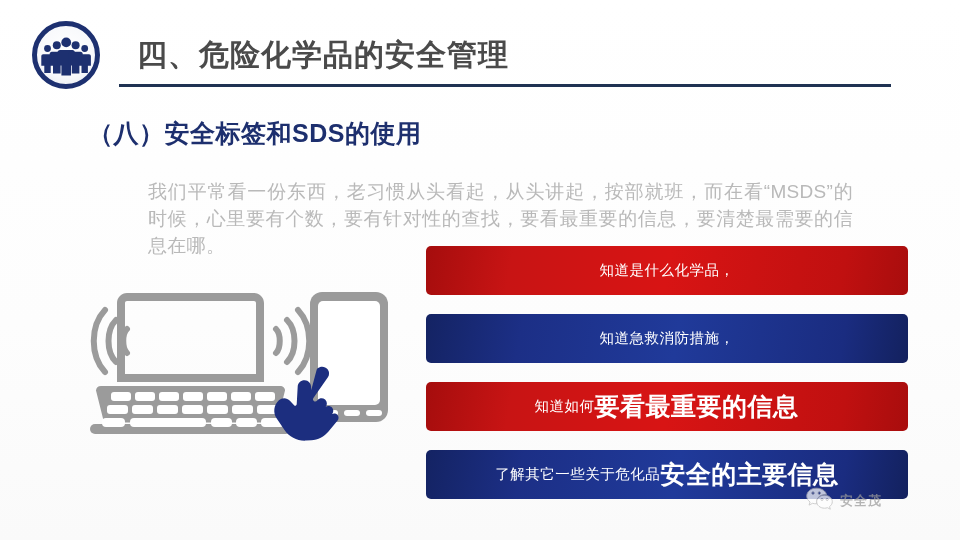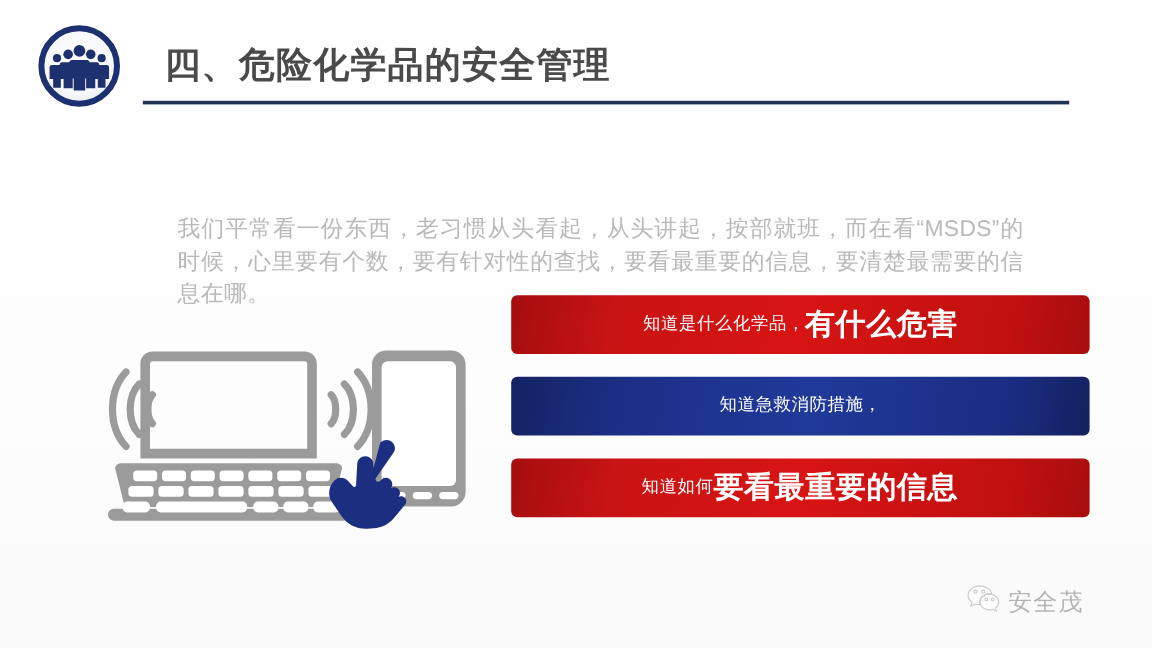--- a/index.html
+++ b/index.html
@@ -150,25 +150,26 @@
   #watermark {
     position: absolute;
     left: 806px;
     top: 487px;
     display: flex;
     align-items: center;
     gap: 7px;
     opacity: 0.72;
   }
   #watermark-text {
-    font-size: 20px;
+    font-size: 13px;
     color: #9a9a9a;
     letter-spacing: 1px;
     white-space: nowrap;
     font-family: "DejaVu Sans", sans-serif;
+    font-weight: bold;
   }
 </style>
 </head>
 <body>
 
 <div id="slide">
 
   <div id="header">
 
     <div id="header-badge">
@@ -199,20 +200,21 @@
           <path d="M50.4 35.2h8.6c1.1 0 1.9.9 1.9 2v9.6h-3.0v7.3h-6.4v-7.3h-3.0v-9.6c0-1.1.8-2 1.9-2z"></path>
         </g>
       </svg>
     </div>
 
     <div id="header-title">四、危险化学品的安全管理</div>
 
     <div id="header-rule"></div>
   </div>
 
+  <div id="section-heading">（八）安全标签和SDS的使用</div>
 
   <div id="intro-paragraph">我们平常看一份东西，老习惯从头看起，从头讲起，按部就班，而在看“MSDS”的时候，心里要有个数，要有针对性的查找，要看最重要的信息，要清楚最需要的信息在哪。</div>
 
   <div id="illustration">
     <svg width="330" height="196" viewBox="0 0 330 196" xmlns="http://www.w3.org/2000/svg">
 
       <g fill="none" stroke="#9b9b9b" stroke-linecap="round">
         <path d="M35 38 C20 54 20 84 35 100" stroke-width="6"></path>
         <path d="M46 48 C36 58 36 80 46 90" stroke-width="6"></path>
         <path d="M57 57 C52 62 52 76 57 81" stroke-width="6"></path>
@@ -277,32 +279,35 @@
                  c.9 1.0 2.5.4 2.6-1.0l1.0-17.8c.2-3.7 3.4-6.5 7.1-6.3 3.5.2 6.2 3.0 6.3 6.4
                  l.1 3.6 5.4-20.2c.2-.7.5-1.3.9-1.8z"></path>
       </g>
     </svg>
   </div>
 
   <div id="bars">
 
     <div class="bar red bar-row-0">
       <span class="bar-lead">知道是什么化学品，</span>
-      <span class="bar-emph">有什么危害</span>
     </div>
 
     <div class="bar blue bar-row-1">
       <span class="bar-lead">知道急救消防措施，</span>
     </div>
 
     <div class="bar red bar-row-2">
       <span class="bar-lead">知道如何</span>
       <span class="bar-emph">要看最重要的信息</span>
     </div>
 
+    <div class="bar blue bar-row-3">
+      <span class="bar-lead">了解其它一些关于危化品</span>
+      <span class="bar-emph">安全的主要信息</span>
+    </div>
   </div>
 
   <div id="watermark">
     <span>
       <svg width="27" height="23" viewBox="0 0 27 23" xmlns="http://www.w3.org/2000/svg">
         <path d="M10.2 1.2C4.9 1.2.7 4.7.7 9c0 2.4 1.3 4.6 3.4 6L3 18.1l3.6-1.8
                  c1.1.3 2.3.5 3.6.5h.6c-.2-.6-.3-1.3-.3-2 0-4.1 4.1-7.4 9.1-7.4.3 0 .6 0 .9.1
                  C19.7 3.9 15.5 1.2 10.2 1.2z
                  M7.0 7.4c-.7 0-1.3-.6-1.3-1.3s.6-1.3 1.3-1.3 1.3.6 1.3 1.3-.6 1.3-1.3 1.3z
                  M13.3 7.4c-.7 0-1.3-.6-1.3-1.3s.6-1.3 1.3-1.3 1.3.6 1.3 1.3-.6 1.3-1.3 1.3z" fill="#ffffff" stroke="#b5b5b5" stroke-width="0.9"></path>

